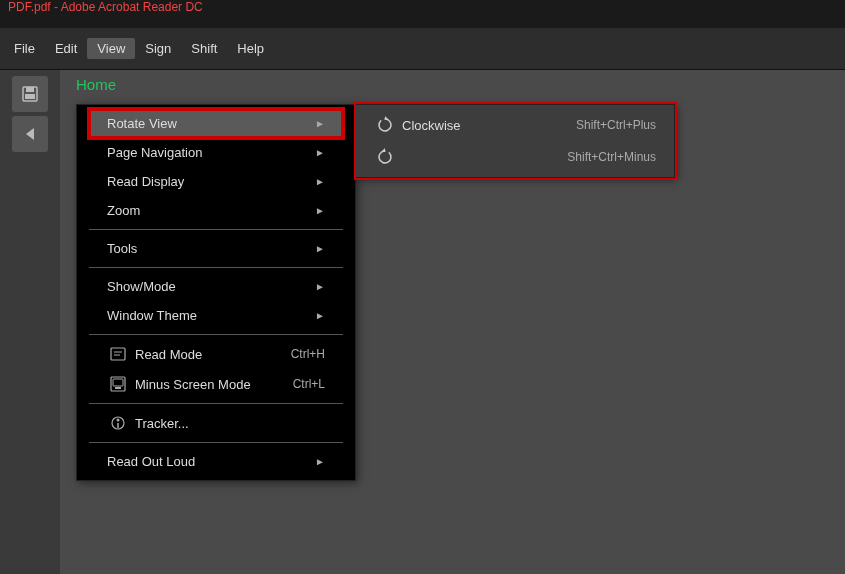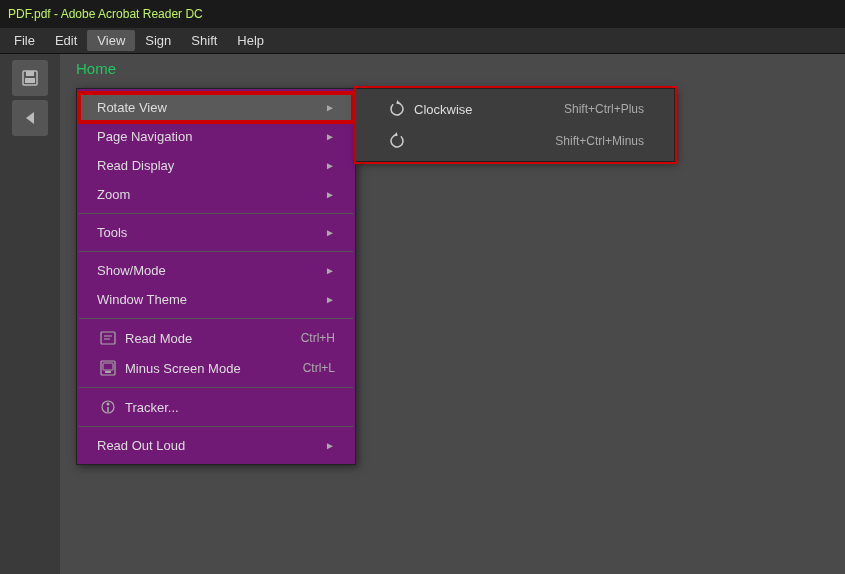--- a/index.html
+++ b/index.html
@@ -13,30 +13,30 @@
       overflow: hidden;
       position: relative;
     }
 
     
     .title-bar {
       width: 100%;
       height: 28px;
       background: #1a1a1a;
       display: flex;
-      align-items: center;
+      align-items: flex-start;
       padding: 0 8px;
-      color: #bef264;
+      color: #ef4444;
       font-size: 12px;
     }
 
     
     .menu-bar {
       width: 100%;
-      height: 26px;
+      height: 42px;
       background: #2d2d2d;
       display: flex;
       align-items: center;
       padding: 0 4px;
       border-bottom: 1px solid #111;
     }
     .menu-bar-item {
       padding: 3px 10px;
       cursor: pointer;
       color: #ddd;
@@ -100,25 +100,25 @@
     .dropdown-wrapper {
       position: absolute;
       top: 54px;
       left: 80px;
       display: flex;
       align-items: flex-start;
     }
 
     
     .main-menu {
-      background: #701a75;
+      background: #000000;
       border: 1px solid #222;
       min-width: 280px;
       box-shadow: 2px 2px 8px rgba(0,0,0,0.5);
-      padding: 4px 2px;
+      padding: 4px 12px;
       position: relative;
     }
 
     .menu-item {
       display: flex;
       align-items: center;
       justify-content: space-between;
       padding: 7px 18px 7px 18px;
       cursor: pointer;
       color: #ddd;
@@ -156,21 +156,21 @@
       background: #555;
       margin: 4px 0;
     }
 
     
     .submenu {
       background: #3d3d3d;
       border: 1px solid #222;
       min-width: 320px;
       box-shadow: 2px 2px 8px rgba(0,0,0,0.5);
-      padding: 4px 12px;
+      padding: 4px 0;
       margin-left: -1px;
       position: relative;
     }
 
     
     .rotate-highlight {
       position: absolute;
       top: -2px;
       left: -2px;
       right: -2px;

